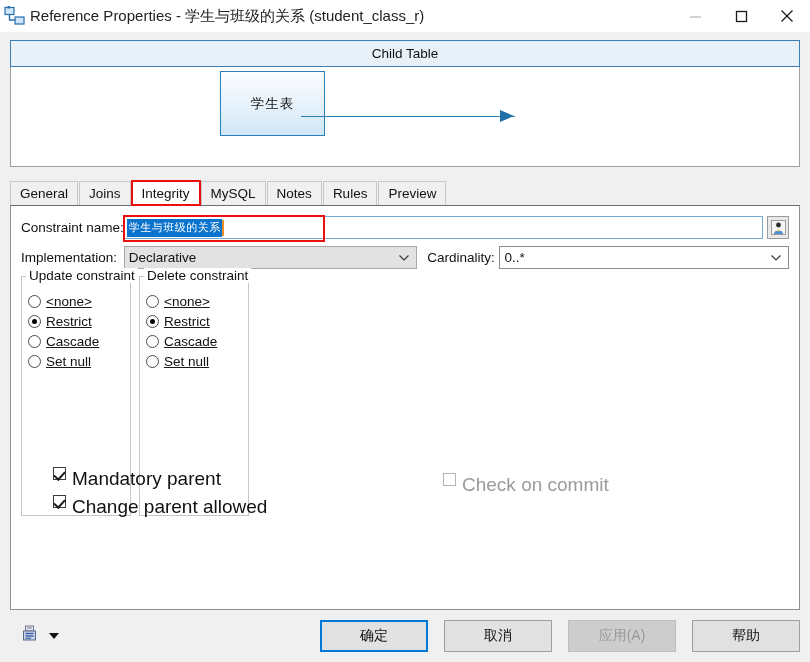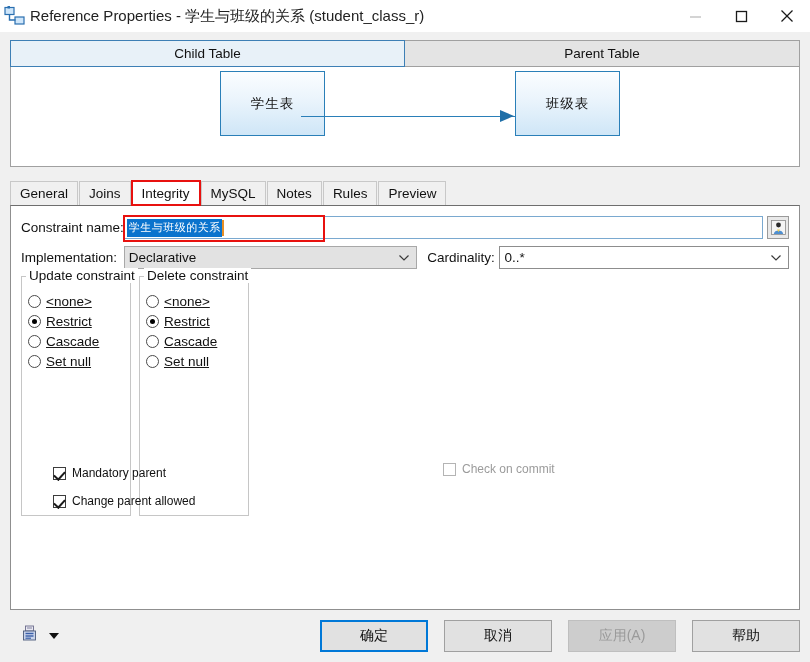--- a/index.html
+++ b/index.html
@@ -297,21 +297,21 @@
   .chk.on::after {
     content: "";
     position: absolute;
     left: 2px; top: 1px;
     width: 5px; height: 9px;
     border: solid #1b1b1b;
     border-width: 0 2px 2px 0;
     transform: rotate(42deg);
   }
   .chk.disabled { border-color: #b4b4b4; background: #fff; }
-  .chk-lbl { font-size: 12px; color: #111; }
+  .chk-lbl { font-size: 19px; color: #111; margin-top: 12px; }
   .chk-lbl.disabled { color: #9b9b9b; }
   .commit-wrap {
     position: absolute;
     left: 390px; top: 0;
     display: flex; align-items: center;
   }
 
   
   .footer {
     height: 52px;
@@ -388,33 +388,27 @@
         </svg>
       </div>
     </div>
   </div>
 
   <div class="toppanel">
     <div class="tabs-tables">
       <div class="tbl-tab active">
         <span>Child Table</span>
       </div>
-      <div class="tbl-tab">
-        <span>Parent Table</span>
-      </div>
     </div>
     <div class="diagram">
       <div class="ent child">
         <span>学生表</span>
       </div>
       <div class="link-line"></div>
       <div class="link-arrow"></div>
-      <div class="ent parent">
-        <span>班级表</span>
-      </div>
     </div>
   </div>
 
   <div class="tabstrip">
     <div class="tab">
       <span>General</span>
     </div>
     <div class="tab">
       <span>Joins</span>
     </div>

